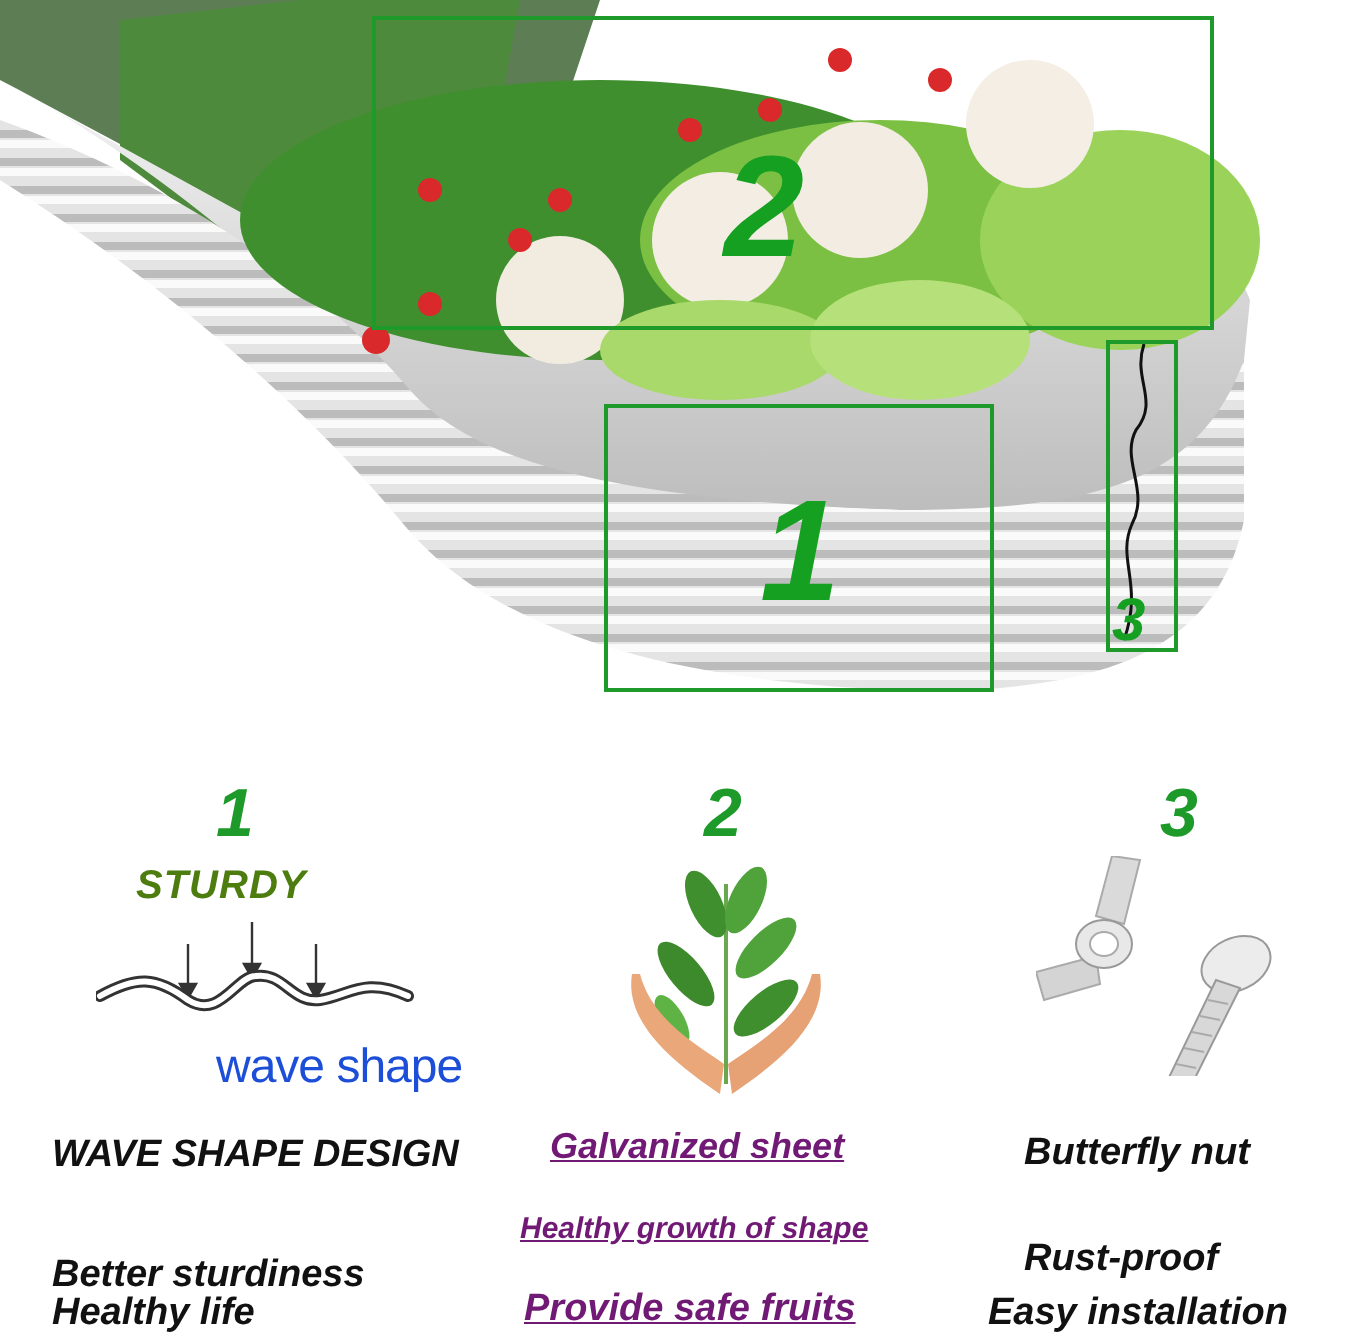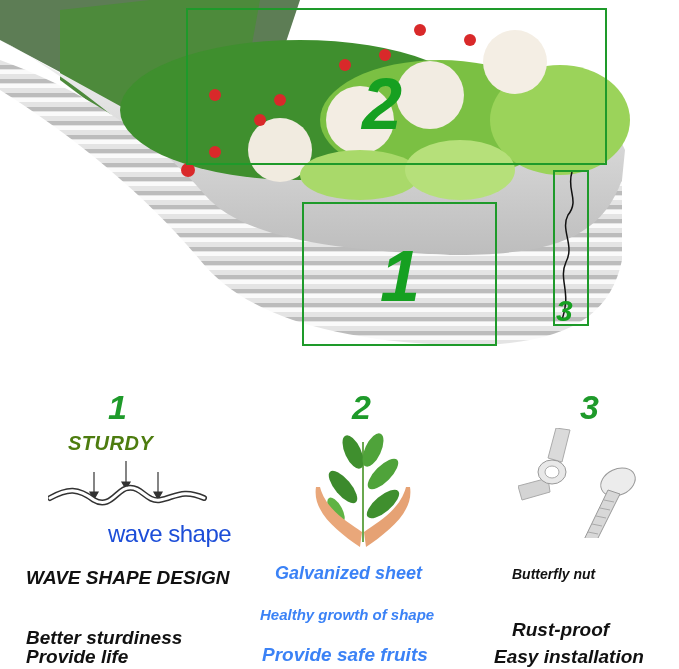--- a/index.html
+++ b/index.html
@@ -6,21 +6,21 @@
   body{width:679px;height:669px;position:relative;overflow:hidden;font-family:"Liberation Sans",sans-serif;}
   .hero{position:absolute;left:0;top:0;width:679px;height:360px;}
   .hero svg{position:absolute;left:0;top:0;}
   .callout-box{position:absolute;border:2px solid #1e9a2a;box-sizing:border-box;}
   .callout-num{position:absolute;color:#16a021;font-weight:bold;font-style:italic;font-family:"Liberation Sans",sans-serif;line-height:1;}
   .feat-num{position:absolute;color:#1e9a2a;font-weight:bold;font-style:italic;font-size:34px;line-height:1;}
   .feat-title{position:absolute;color:#4d7c0f;font-weight:bold;font-style:italic;font-size:20px;letter-spacing:0.5px;}
   .wave-caption{position:absolute;color:#1d4ed8;font-size:24px;letter-spacing:-0.5px;margin-left:48px;}
   .line{position:absolute;font-weight:bold;font-style:italic;white-space:nowrap;line-height:1;}
   .black{color:#111;}
-  .green{color:#3b82f6;}
+  .green{color:#701a75;text-decoration:underline;}
 </style>
 </head>
 <body>
 
 <div class="hero">
   <svg width="679" height="360" viewBox="0 0 679 360">
     <defs>
       <linearGradient id="metal" x1="0" y1="0" x2="0" y2="1">
         <stop offset="0" stop-color="#f4f4f4"></stop>
         <stop offset="0.5" stop-color="#d6d6d6"></stop>
@@ -82,21 +82,21 @@
         <polygon points="74,24 82,24 78,31"></polygon>
       <line x1="110" y1="14" x2="110" y2="38"></line>
         <polygon points="106,34 114,34 110,41"></polygon>
     </g>
     <path d="M2 40 C20 30 30 30 46 42 C62 52 70 30 80 30 C94 28 98 44 112 42 C126 40 134 30 156 40" stroke="#333" stroke-width="6" fill="none" stroke-linecap="round"></path>
     <path d="M2 40 C20 30 30 30 46 42 C62 52 70 30 80 30 C94 28 98 44 112 42 C126 40 134 30 156 40" stroke="#fff" stroke-width="3" fill="none" stroke-linecap="round"></path>
   </svg>
   <div class="wave-caption" style="left:60px;top:520px;">wave shape</div>
   <div class="line black" style="left:26px;top:568px;font-size:19px;">WAVE SHAPE DESIGN</div>
   <div class="line black" style="left:26px;top:628px;font-size:19px;">Better sturdiness</div>
-  <div class="line black" style="left:26px;top:647px;font-size:19px;">Provide life</div>
+  <div class="line black" style="left:26px;top:647px;font-size:19px;">Healthy life</div>
 </div>
 
 <div>
   <div class="feat-num" style="left:352px;top:390px;">2</div>
   <svg width="110" height="125" viewBox="0 0 110 125" style="position:absolute;left:308px;top:422px;">
     <line x1="55" y1="20" x2="55" y2="120" stroke="#6aa84f" stroke-width="2"></line>
     <ellipse cx="45" cy="30" rx="8" ry="18" transform="rotate(-25 45 30)" fill="#3f8f2e"></ellipse>
     <ellipse cx="65" cy="28" rx="8" ry="18" transform="rotate(25 65 28)" fill="#4fa33a"></ellipse>
     <ellipse cx="35" cy="65" rx="8" ry="20" transform="rotate(-40 35 65)" fill="#3c8a2c"></ellipse>
     <ellipse cx="75" cy="52" rx="8" ry="20" transform="rotate(45 75 52)" fill="#4fa33a"></ellipse>
@@ -120,16 +120,16 @@
     <ellipse cx="100" cy="54" rx="18" ry="13" transform="rotate(-25 100 54)" fill="#ececec" stroke="#999"></ellipse>
     <path d="M90 62 L62 120 L74 122 L102 66 Z" fill="#d8d8d8" stroke="#999"></path>
     <g stroke="#aaa" stroke-width="1">
       <line x1="86" y1="72" x2="96" y2="74"></line>
         <line x1="82" y1="80" x2="92" y2="82"></line>
       <line x1="78" y1="88" x2="88" y2="90"></line>
         <line x1="74" y1="96" x2="84" y2="98"></line>
       <line x1="70" y1="104" x2="80" y2="106"></line>
     </g>
   </svg>
-  <div class="line black" style="left:512px;top:567px;font-size:14px;">Butterfly nut</div>
+  <div class="line black" style="left:512px;top:567px;font-size:19px;">Butterfly nut</div>
   <div class="line black" style="left:512px;top:609px;font-size:19px;margin-top:11px;">Rust-proof</div>
   <div class="line black" style="left:494px;top:647px;font-size:19px;text-align:right;">Easy installation</div>
 </div>
 
 </body></html>

